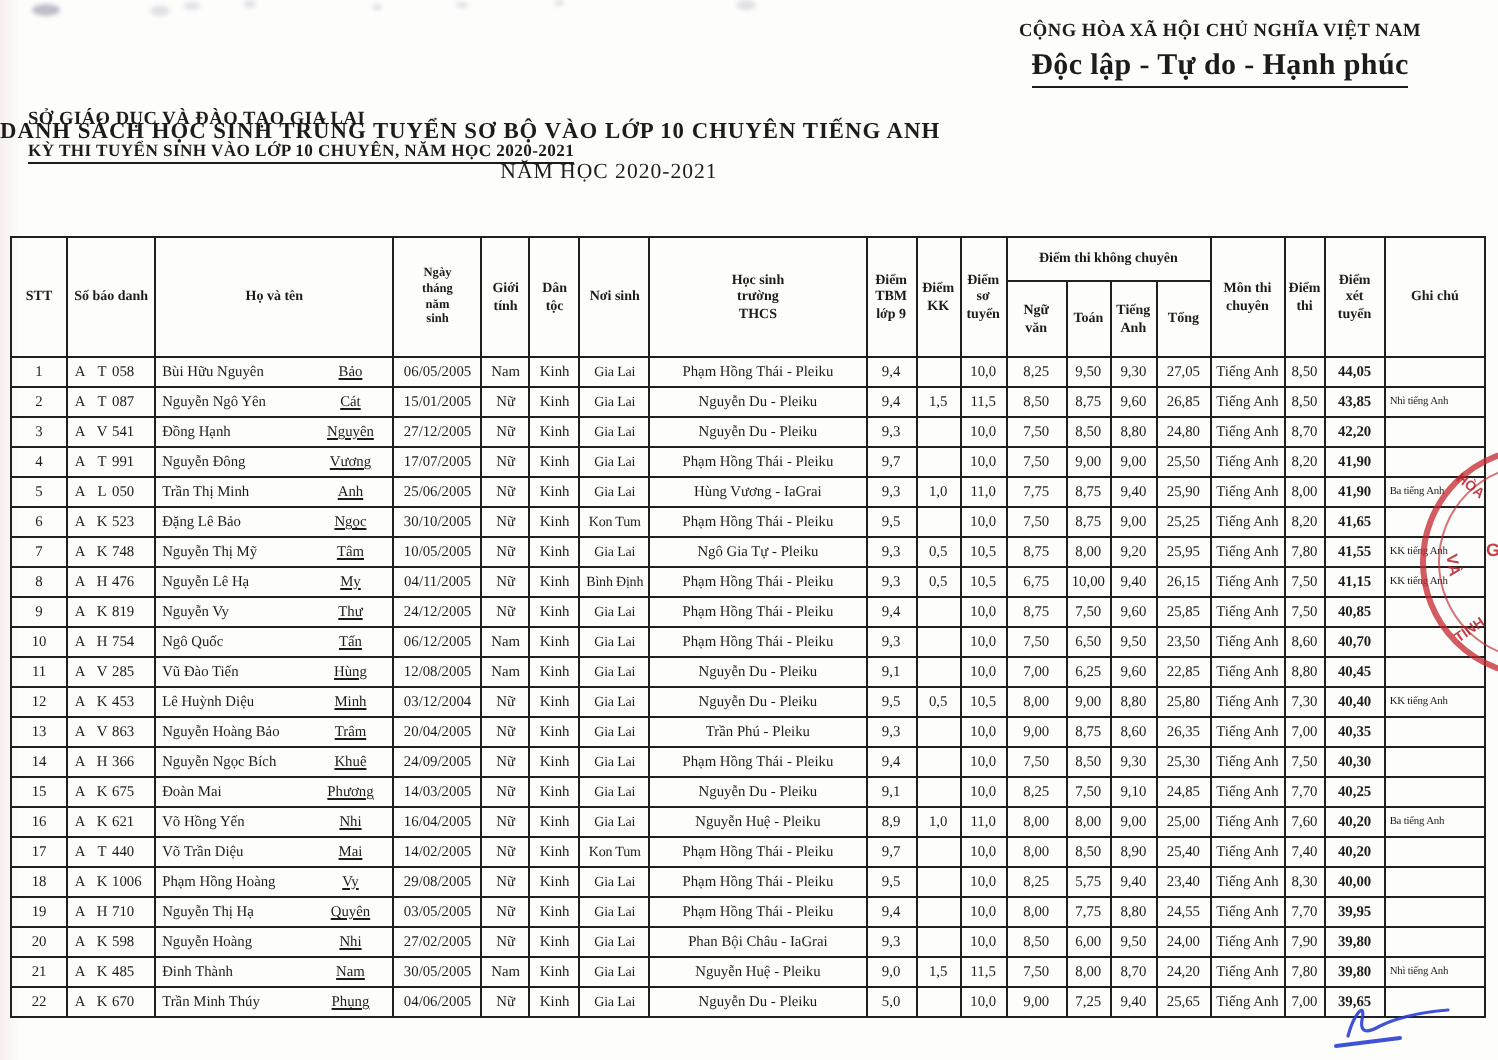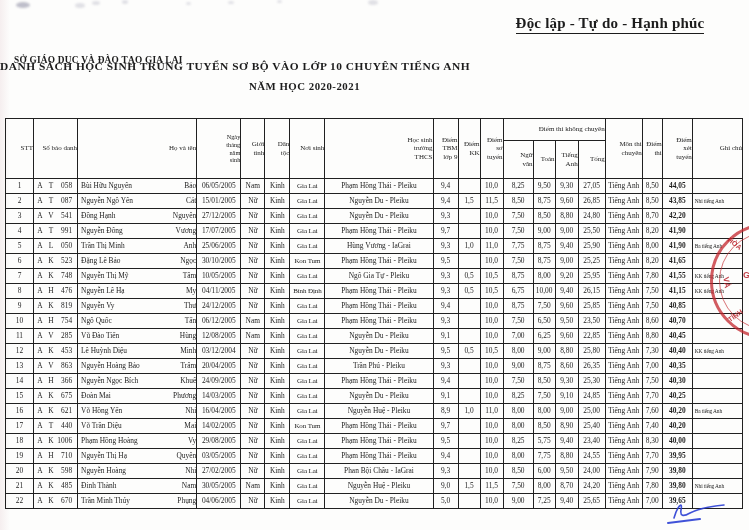--- a/index.html
+++ b/index.html
@@ -17,42 +17,42 @@
   
   .hdr-left{position:absolute;left:14px;top:11px;text-align:left;margin-top:44px;}
   .hdr-right{position:absolute;left:478px;top:11px;width:264px;text-align:center;}
   .hdr-line1{font-weight:bold;font-size:9.3px;letter-spacing:.25px;white-space:nowrap;}
   .hdr-line2{font-weight:bold;font-size:8.6px;letter-spacing:.2px;white-space:nowrap;
     display:inline-block;border-bottom:1.2px solid #1c1c1c;padding-bottom:1px;margin-top:4px;}
   .hdr-right .hdr-line2{font-size:15px;}
   .title1{position:absolute;left:0;top:60px;width:687px;text-align:left;
     font-weight:bold;font-size:11.4px;letter-spacing:.5px;white-space:nowrap;}
   .title2{position:absolute;left:0;top:80px;width:609px;text-align:center;
-    font-weight:bold;font-size:10.8px;letter-spacing:.5px;}
+    font-weight:normal;font-size:10.8px;letter-spacing:.5px;}
 
   
   table{position:absolute;left:5px;top:118px;width:738px;
     border-collapse:collapse;table-layout:fixed;}
   th,td{border:1px solid #202020;padding:0;overflow:hidden;}
-  thead th{font-weight:normal;font-size:7px;line-height:1.2;text-align:right;
+  thead th{font-weight:bold;font-size:7px;line-height:1.2;text-align:center;
     vertical-align:middle;white-space:pre-line;margin-left:39px;}
   thead tr.h1 th{height:21px;}
   thead tr.h2 th{height:37px;}
   th.th-ngaysinh{font-size:6.3px;}
   tbody td{font-size:7.4px;height:14px;line-height:14px;text-align:center;
     white-space:nowrap;vertical-align:middle;}
   td.cell-sbd{text-align:left;}
   td.cell-sbd .sbd-wrap{display:flex;align-items:center;}
   td.cell-sbd .s1{width:12px;text-align:center;}
   td.cell-sbd .s2{width:10px;text-align:center;}
-  td.cell-sbd .s3{flex:1;text-align:right;padding-right:5px;}
+  td.cell-sbd .s3{flex:1;text-align:left;padding-right:5px;}
   td.cell-name{text-align:left;}
   td.cell-name .nm-wrap{display:flex;align-items:center;}
   td.cell-name .ho{flex:1;padding-left:3px;}
-  td.cell-name .ten{width:42px;flex:none;text-align:right;}
+  td.cell-name .ten{width:42px;flex:none;text-align:center;text-decoration:underline;}
   td.cell-noisinh{font-size:7px;letter-spacing:-.1px;}
   td.cell-xettuyen{font-weight:bold;}
   td.cell-ghichu{font-size:5.4px;text-align:left;padding-left:2px;letter-spacing:-.1px;}
 
   
   .stamp{position:absolute;left:710px;top:223px;width:110px;height:110px;
     border-radius:50%;border:3px solid rgba(195,38,45,.75);}
   .stamp::before{content:"";position:absolute;inset:6px;border-radius:50%;
     border:1.3px solid rgba(195,38,45,.65);}
   .stamp span{position:absolute;color:rgba(185,30,40,.85);font-weight:bold;
@@ -73,22 +73,24 @@
 <div class="smudge" style="left:75px;top:3px;width:10px;height:5px;"></div>
 <div class="smudge" style="left:92px;top:1px;width:8px;height:4px;"></div>
 <div class="smudge" style="left:122px;top:0;width:6px;height:4px;"></div>
 <div class="smudge" style="left:186px;top:2px;width:5px;height:3px;"></div>
 <div class="smudge" style="left:228px;top:1px;width:6px;height:3px;"></div>
 <div class="smudge" style="left:277px;top:0;width:5px;height:3px;"></div>
 <div class="smudge" style="left:368px;top:0;width:10px;height:5px;"></div>
 
 <div class="hdr-left">
   <div class="hdr-line1">SỞ GIÁO DỤC VÀ ĐÀO TẠO GIA LAI</div>
+  <div class="hdr-line2">KỲ THI TUYỂN SINH VÀO LỚP 10 CHUYÊN, NĂM HỌC 2020-2021</div>
 </div>
 <div class="hdr-right">
+  <div class="hdr-line1">CỘNG HÒA XÃ HỘI CHỦ NGHĨA VIỆT NAM</div>
   <div class="hdr-line2">Độc lập - Tự do - Hạnh phúc</div>
 </div>
 
 <div class="title1">DANH SÁCH HỌC SINH TRÚNG TUYỂN SƠ BỘ VÀO LỚP 10 CHUYÊN TIẾNG ANH</div>
 <div class="title2">NĂM HỌC 2020-2021</div>
 
 <table>
   <colgroup>
     <col style="width:28px">
       <col style="width:44px">

